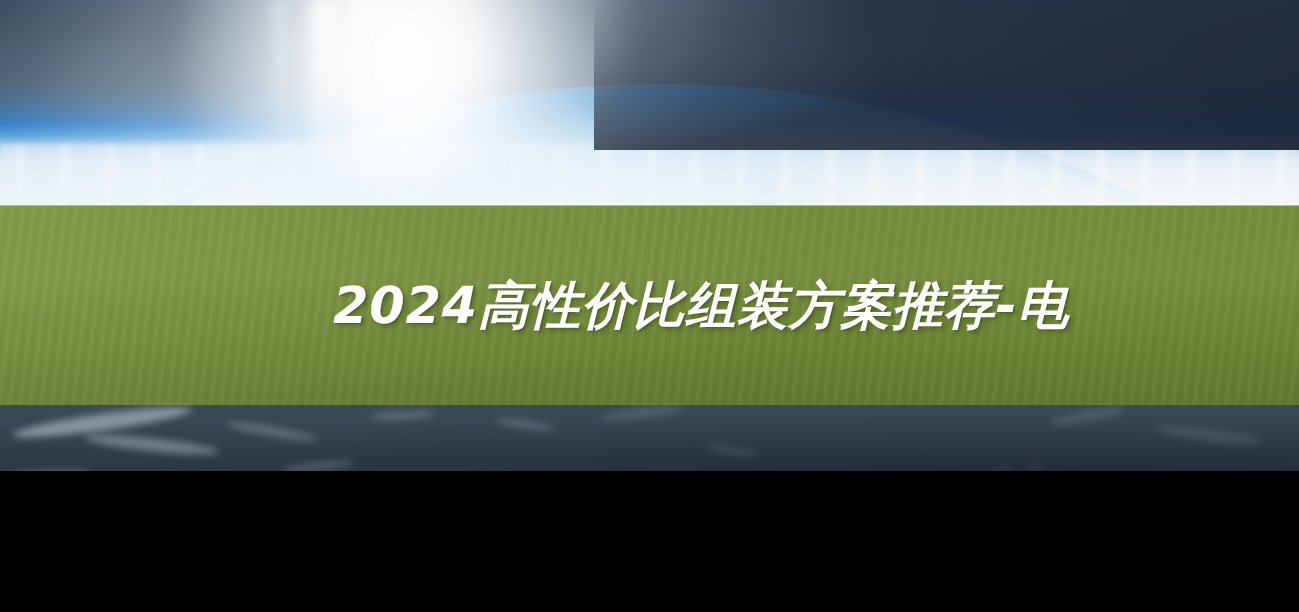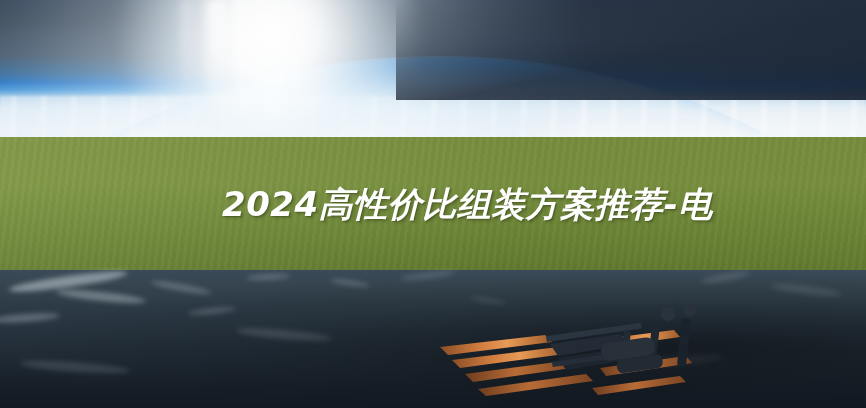--- a/index.html
+++ b/index.html
@@ -1,21 +1,21 @@
 <!DOCTYPE html>
 <html><head>
 <meta charset="utf-8">
 <style>
   * { margin:0; padding:0; box-sizing:border-box; }
   html,body { background:#000; }
   body { font-family:"Liberation Sans", sans-serif; }
 
   #banner{
     position:relative;
-    width:866px; height:408px;
+    width:866px; height:314px;
     overflow:hidden;
     background:#0b1220;
     padding-left:16px;
   }
 
   
   .sky{
     position:absolute; left:0; top:0; width:866px; height:138px;
     background:
       linear-gradient(to bottom,

